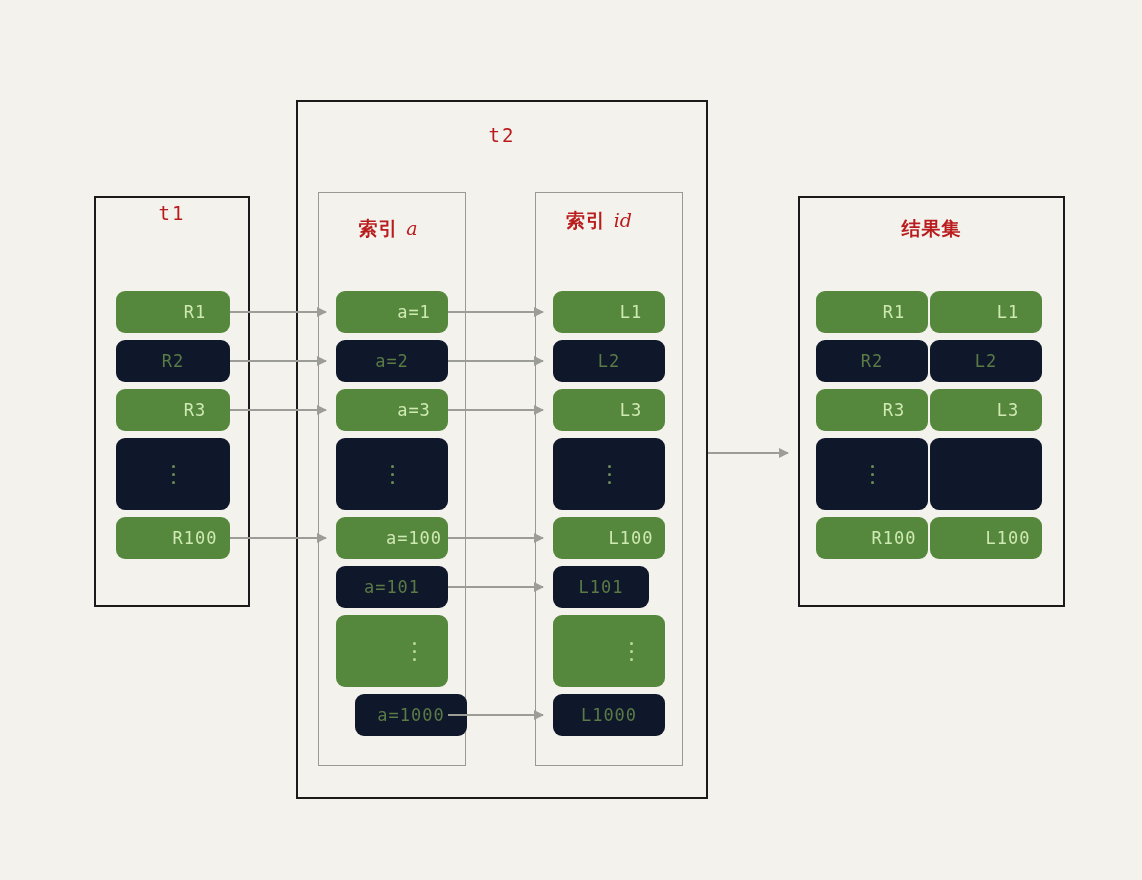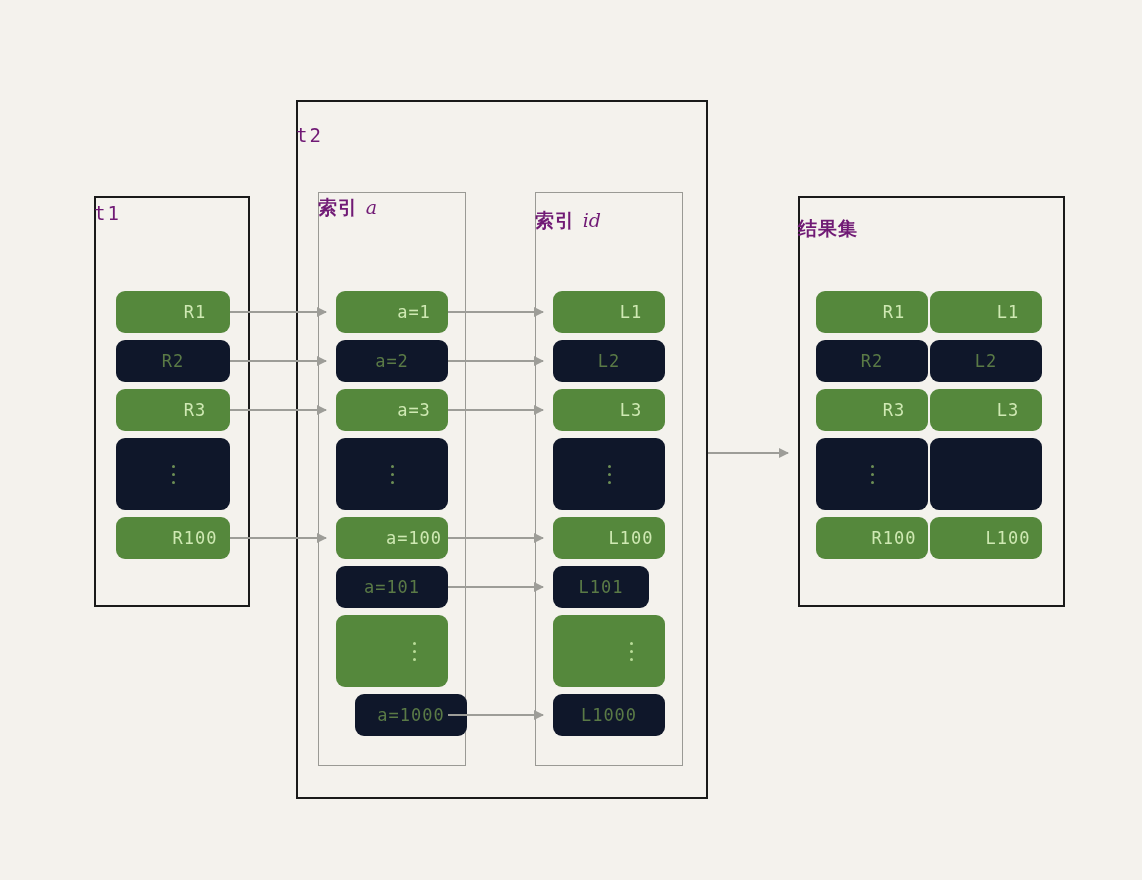--- a/index.html
+++ b/index.html
@@ -29,22 +29,22 @@
   .subframe {
     position: absolute;
     box-sizing: border-box;
     border: 1.5px solid #9a9a95;
     background: transparent;
   }
 
   
   .title {
     position: absolute;
-    text-align: left;
-    color: #701a75;
+    text-align: center;
+    color: #b91c1c;
     white-space: nowrap;
   }
   .title-latin {
     font-family: "DejaVu Sans Mono", monospace;
     font-size: 19px;
     letter-spacing: 2px;
   }
   .title-cjk {
     font-family: "DejaVu Serif", serif;
     font-size: 19px;
@@ -115,21 +115,21 @@
   <div class="frame" style="left:296px; top:100px; width:412px; height:699px;"></div>
   <div class="title title-latin" style="left:296px; top:124px; width:412px;">t2</div>
 
   <div class="frame" style="left:94px; top:196px; width:156px; height:411px;"></div>
   <div class="title title-latin" style="left:94px; top:202px; width:156px;">t1</div>
 
   <div class="frame" style="left:798px; top:196px; width:267px; height:411px;"></div>
   <div class="title title-cjk" style="left:798px; top:216px; width:267px;">结果集</div>
 
   <div class="subframe" style="left:318px; top:192px; width:148px; height:574px;"></div>
-  <div class="title title-cjk" style="left:318px; top:195px; width:140px;">
+  <div class="title title-cjk" style="left:318px; top:216px; width:140px;">
     <span>索引</span>
     <span class="lat">a</span>
   </div>
 
   <div class="subframe" style="left:535px; top:192px; width:148px; height:574px;"></div>
   <div class="title title-cjk" style="left:535px; top:208px; width:128px;">
     <span>索引</span>
     <span class="lat">id</span>
   </div>
 

